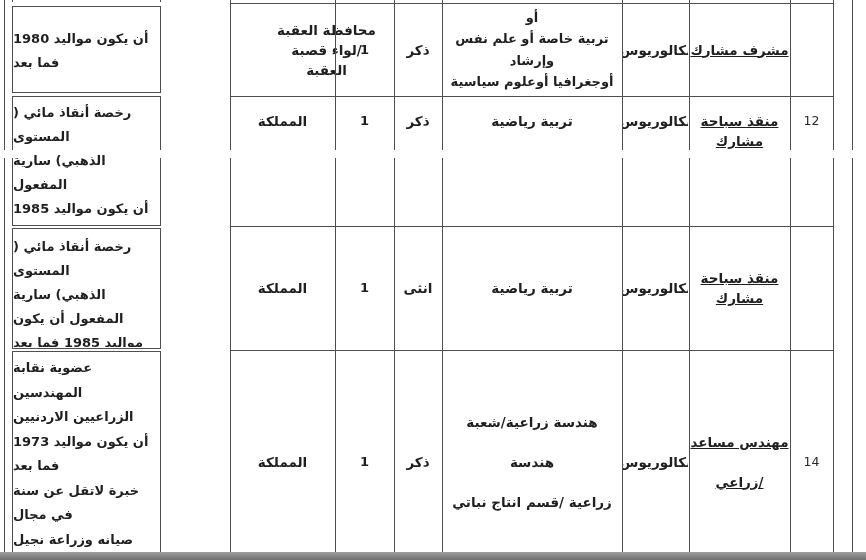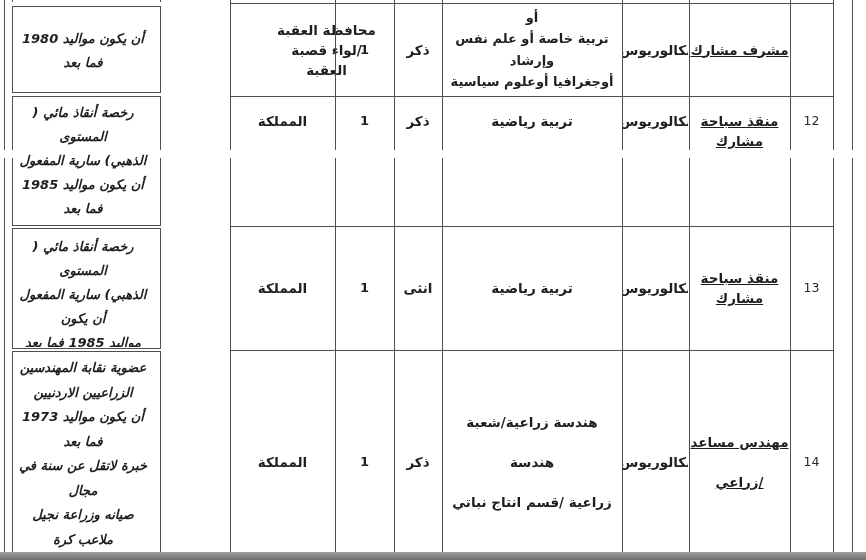--- a/index.html
+++ b/index.html
@@ -29,22 +29,22 @@
   .r12{top:97px;height:128px;}
   .r13{top:227px;height:122px;}
   .r14{top:351px;height:201px;}
   .r11.c-spec{font-size:13px;line-height:21.5px;}
   .r11.c-loc{line-height:20px;margin-left:44px;}
   .r14.c-spec,.r14.c-title{line-height:40px;transform:translateY(10px);}
   .r14.c-gen,.r14.c-cnt,.r14.c-loc,.r14.c-qual,.r14.c-num{transform:translateY(10px);}
   
   .req{
     position:absolute;left:13px;width:146px;box-sizing:border-box;
-    direction:rtl;text-align:center;padding-right:6px;
-    font-weight:700;font-size:13px;white-space:pre-line;overflow:hidden;font-style:italic;
+    direction:rtl;text-align:left;padding-right:6px;
+    font-weight:700;font-size:13px;white-space:pre-line;overflow:hidden;
   }
   .req1{top:7px;height:84px;padding-top:20px;line-height:24px;}
   .req2{top:97px;height:127px;padding-top:4px;line-height:24px;}
   .req3{top:229px;height:118px;padding-top:6px;line-height:24px;}
   .req4{top:352px;height:200px;padding-top:4px;line-height:24.5px;}
   
   #bottom-bar{
     position:absolute;left:0;top:552px;width:866px;height:8px;
     background:linear-gradient(#9e9e9e,#6f6f6f);
   }
@@ -92,21 +92,20 @@
   <div class="cell r12 c-qual top-align">بكالوريوس</div>
   <div class="cell r12 c-title top-align">منقذ سباحة مشارك</div>
   <div class="cell r12 c-num num top-align">12</div>
 
   <div class="cell r13 c-loc">المملكة</div>
   <div class="cell r13 c-cnt cnt">1</div>
   <div class="cell r13 c-gen">انثى</div>
   <div class="cell r13 c-spec">تربية رياضية</div>
   <div class="cell r13 c-qual">بكالوريوس</div>
   <div class="cell r13 c-title">منقذ سباحة مشارك</div>
-  <div class="cell r13 c-num num">13</div>
 
   <div class="cell r14 c-loc">المملكة</div>
   <div class="cell r14 c-cnt cnt">1</div>
   <div class="cell r14 c-gen">ذكر</div>
   <div class="cell r14 c-spec">هندسة زراعية/شعبة هندسة
 زراعية /قسم انتاج نباتي</div>
   <div class="cell r14 c-qual">بكالوريوس</div>
   <div class="cell r14 c-title">مهندس مساعد
 /زراعي</div>
   <div class="cell r14 c-num num">14</div>

